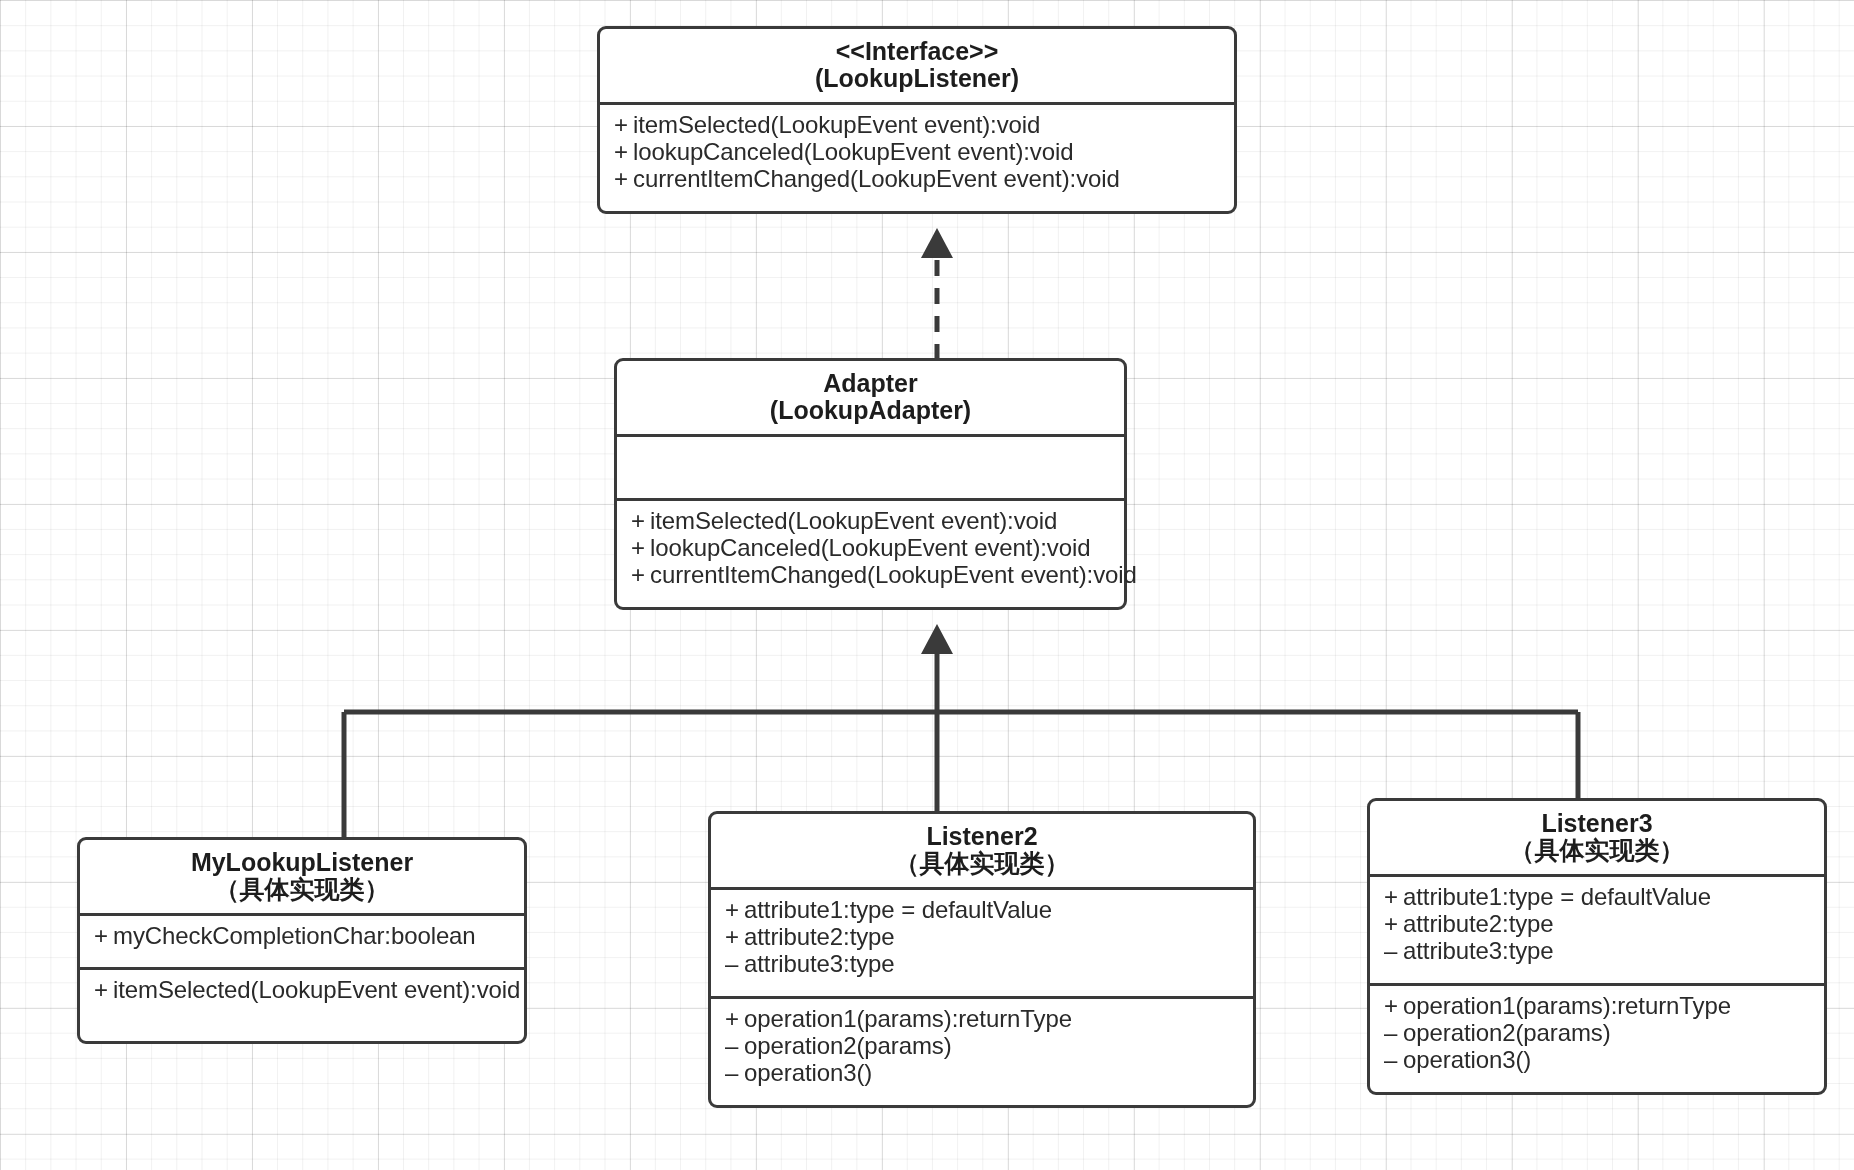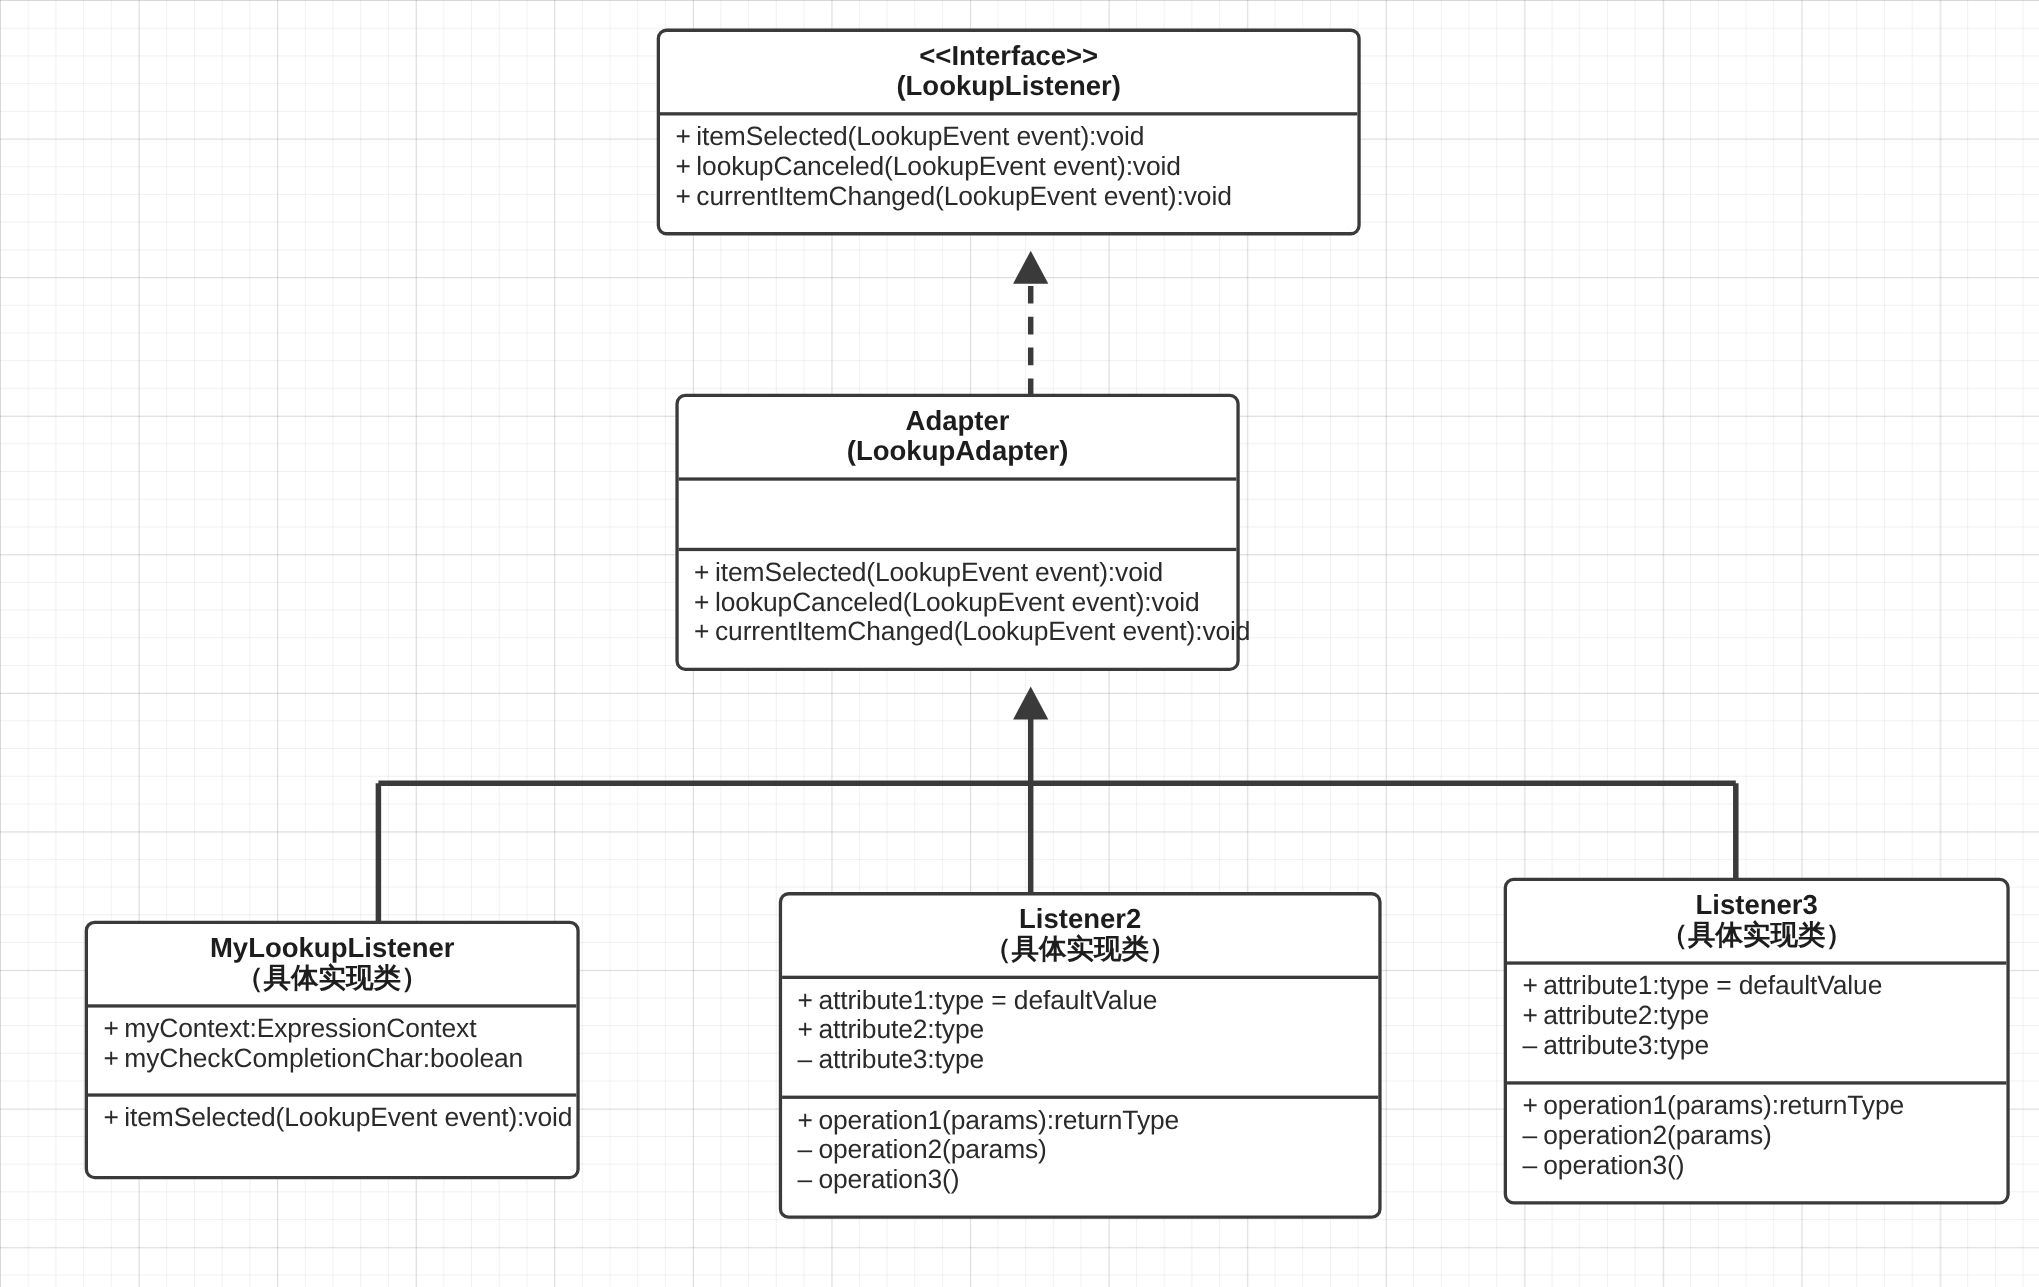--- a/index.html
+++ b/index.html
@@ -128,23 +128,20 @@
     </div>
   </div>
 
   <div class="uml-box" style="left:77px; top:837px; width:450px;">
     <div class="compartment title-comp">
       <div class="title-line">MyLookupListener</div>
       <div class="title-line">（具体实现类）</div>
     </div>
     <div class="compartment">
       <div class="member">
-        <span class="sig">+</span><span>myContext:ExpressionContext</span>
-      </div>
-      <div class="member">
         <span class="sig">+</span><span>myCheckCompletionChar:boolean</span>
       </div>
     </div>
     <div class="compartment" style="padding-bottom:38px;">
       <div class="member">
         <span class="sig">+</span><span>itemSelected(LookupEvent event):void</span>
       </div>
     </div>
   </div>
 

